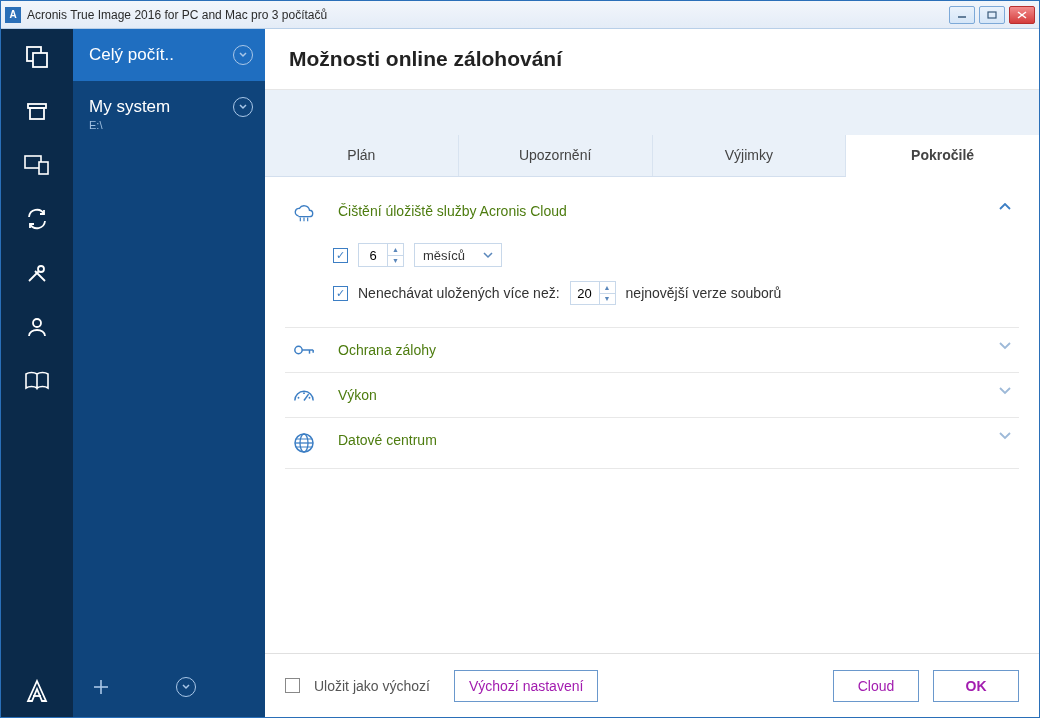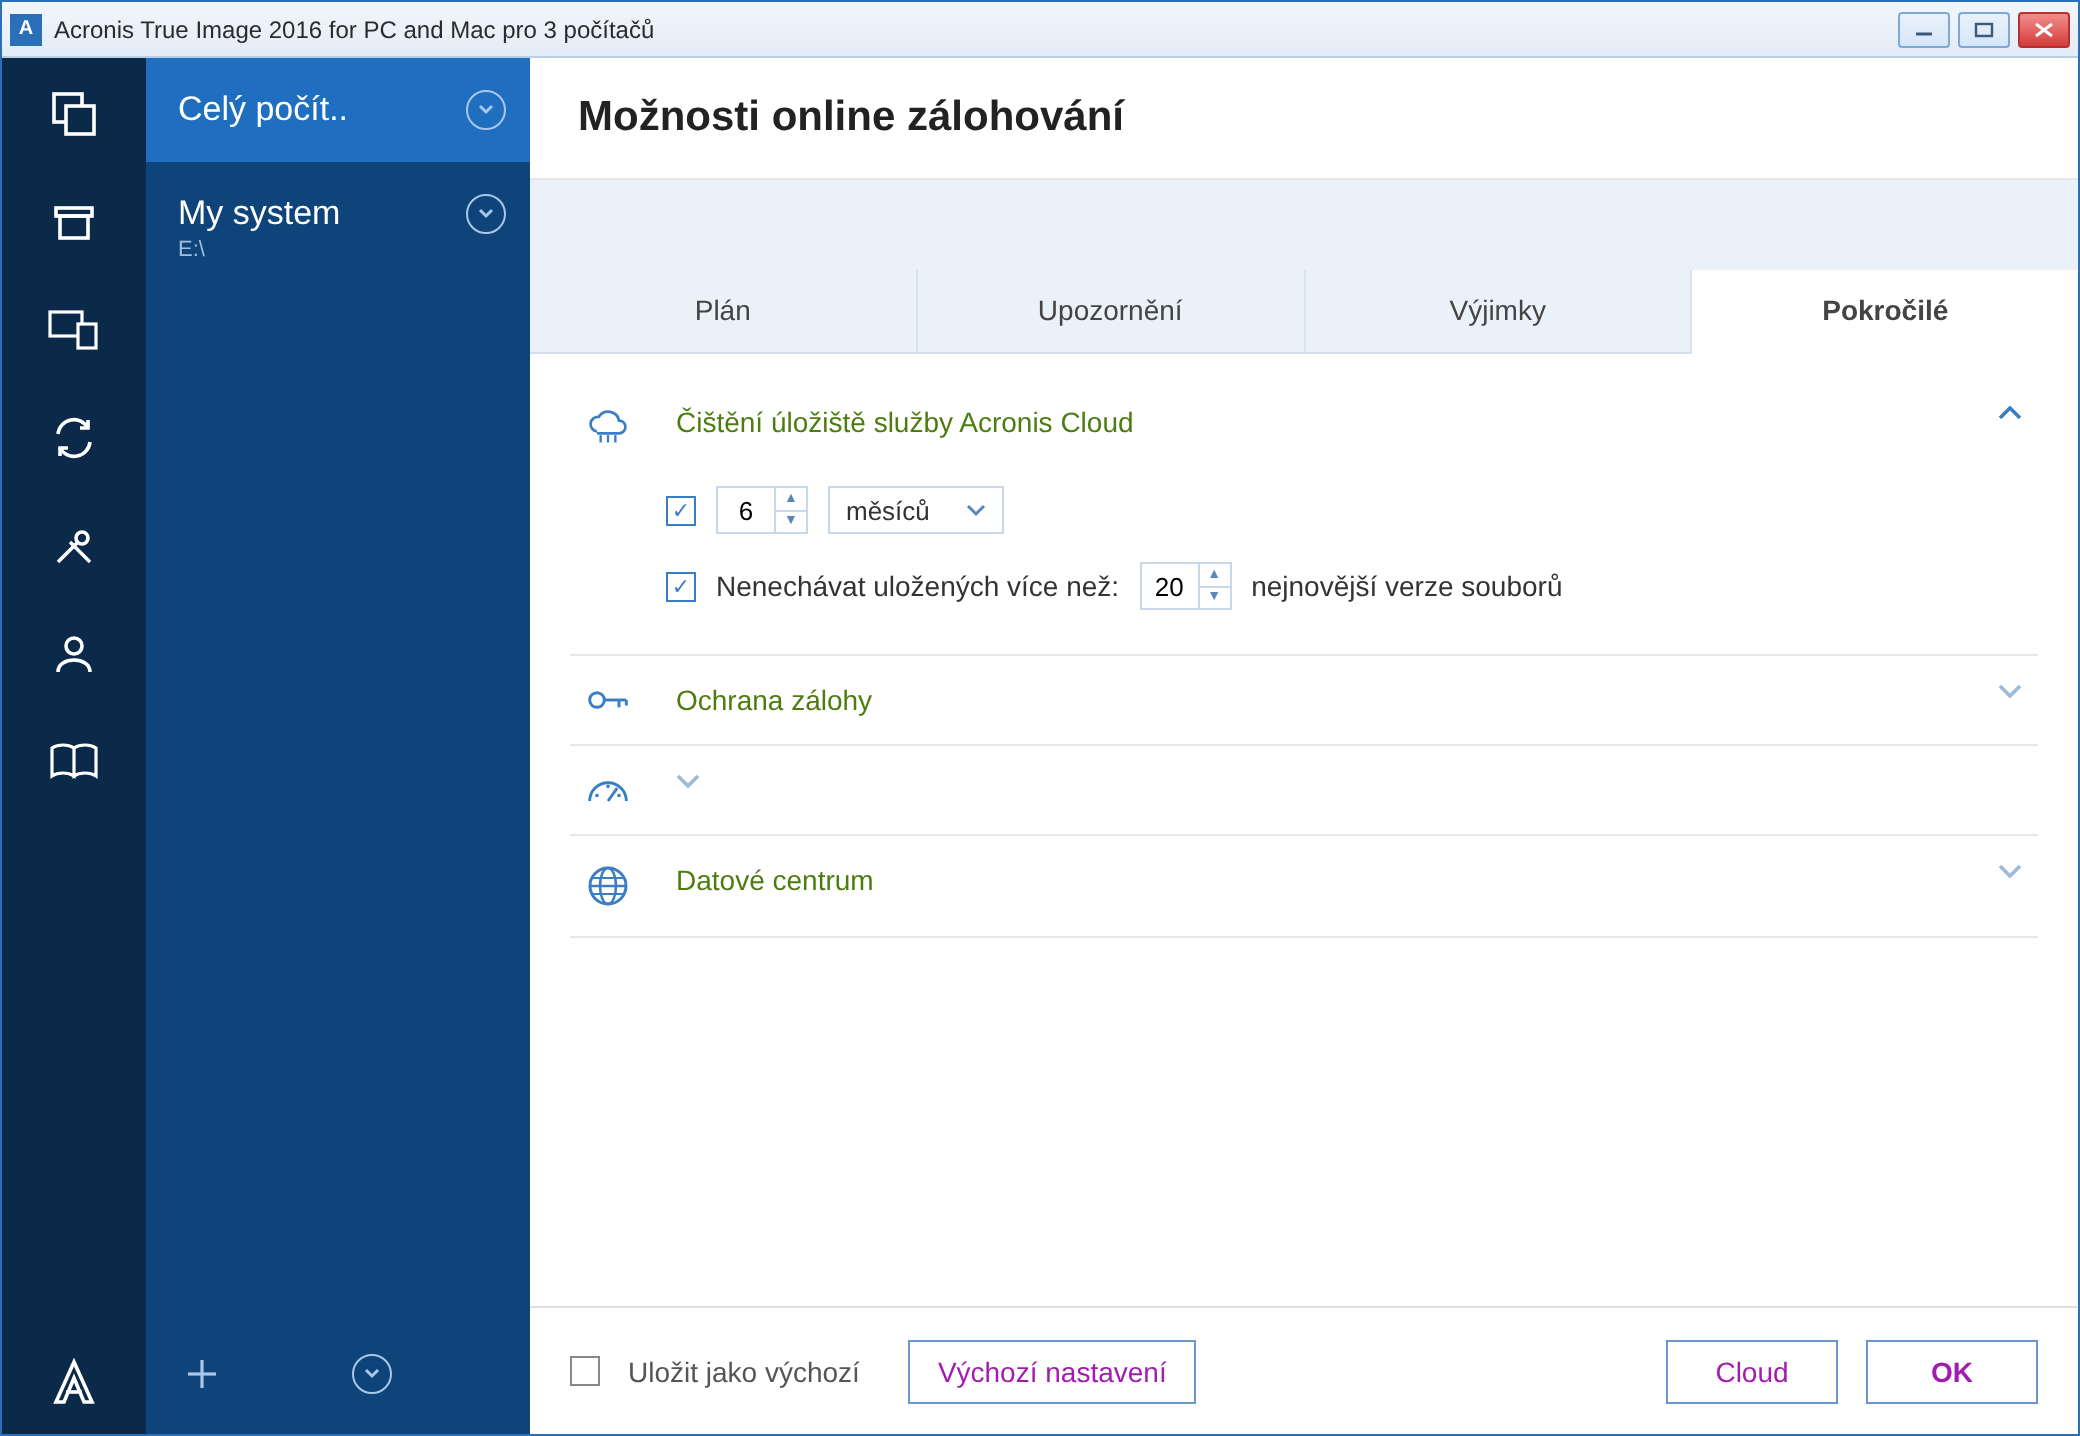--- a/index.html
+++ b/index.html
@@ -257,20 +257,21 @@
           <div class="section-header">
             <span class="sicon">
               <svg width="24" height="16" viewBox="0 0 24 16">
                   <path d="M2 14a10 10 0 0 1 20 0" fill="none" stroke="#3c7ec4" stroke-width="1.6"></path>
                   <line x1="12" y1="14" x2="17" y2="7" stroke="#3c7ec4" stroke-width="1.6"></line>
                   <circle cx="6" cy="11" r="1" fill="#3c7ec4"></circle>
                   <circle cx="12" cy="6" r="1" fill="#3c7ec4"></circle>
                   <circle cx="18" cy="11" r="1" fill="#3c7ec4"></circle>
                 </svg>
             </span>
+            <span class="slabel">Výkon</span>
             <span class="schev">
               <svg width="12" height="8" viewBox="0 0 12 8">
                   <polyline points="1,1 6,6 11,1" fill="none" stroke="#9db9d8" stroke-width="1.8"></polyline>
                 </svg>
             </span>
           </div>
         </div>
 
         <div class="section">
           <div class="section-header">

